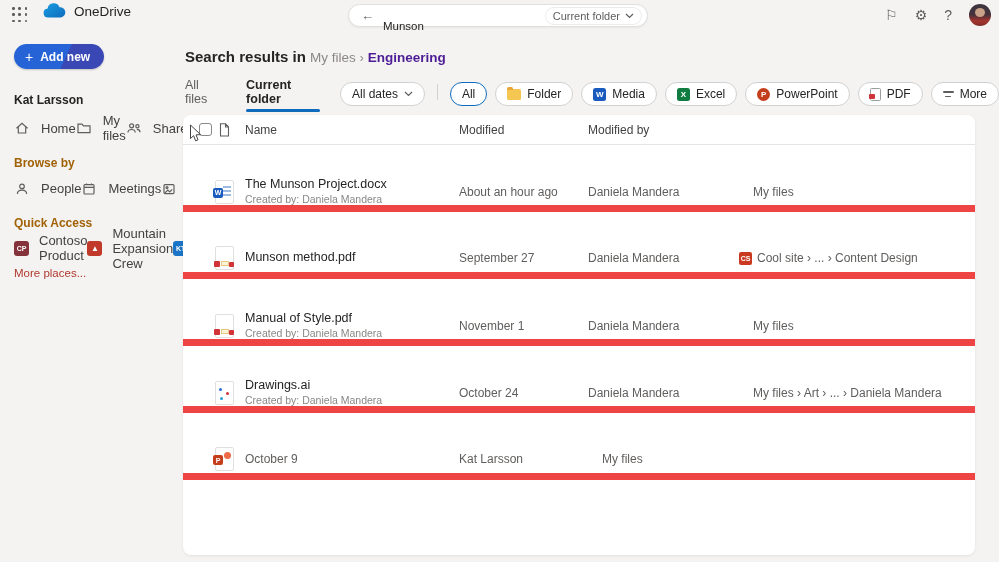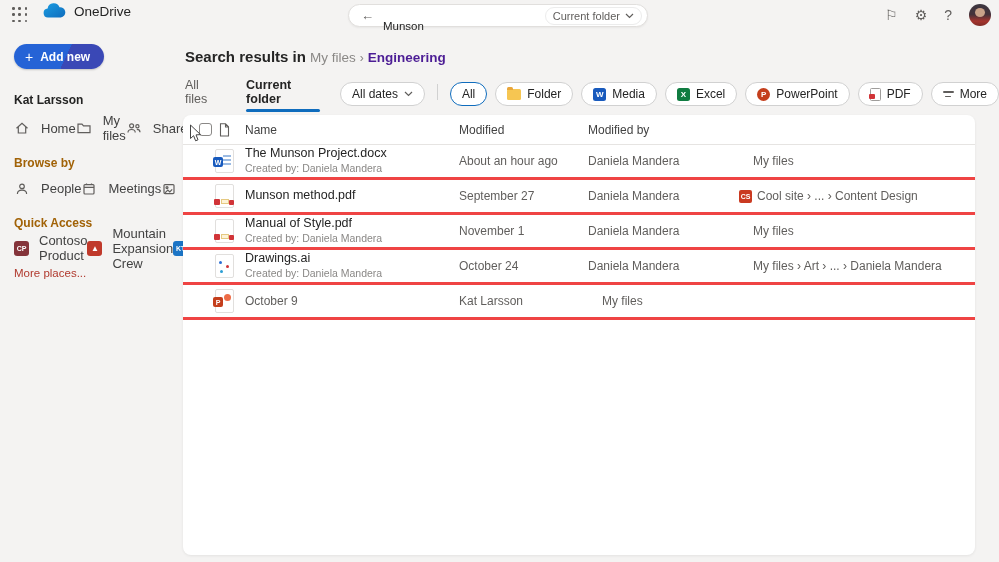--- a/index.html
+++ b/index.html
@@ -89,21 +89,21 @@
   .funnel i { height:1.5px; background:#605e5c; border-radius:1px; display:block; }
   .funnel i:nth-child(1){ width:11px; } .funnel i:nth-child(2){ width:6px; }
 
   
   .panel { position:absolute; left:0; top:85px; right:24px; bottom:7px; background:#fff;
     border-radius:8px; box-shadow:0 1px 3px rgba(0,0,0,.07); overflow:hidden; }
   .tgrid { display:grid; grid-template-columns:16px 30px 214px 129px 151px 1fr; align-items:center; padding-left:16px; }
   .thead { height:30px; border-bottom:1px solid #e6e4e2; color:#424242; font-size:12px; }
   .thead .cb { width:13px; height:13px; border:1.4px solid #8a8886; border-radius:3px; background:#fff; cursor:pointer; }
   .thead .doc-ic { color:#605e5c; margin-left:2px; }
-  .trow { height:35px; border-bottom:3px solid #ef4444; cursor:pointer; }
+  .trow { height:35px; border-bottom:7px solid #ef4444; cursor:pointer;margin-top:32px; }
   .fname { font-size:12.5px; color:#242424; line-height:1.25; }
   .fsub { font-size:10.5px; color:#8a8886; line-height:1.3; }
   .gcell { font-size:12px; color:#605e5c; }
   .lcell { display:flex; align-items:center; gap:5px; font-size:12px; color:#605e5c; }
   .lcell.nobadge { padding-left:14px; }
   .loc-badge { width:13px; height:13px; border-radius:2px; background:#ca3a21; color:#fff;
     font-size:7px; font-weight:700; display:flex; align-items:center; justify-content:center; flex:none; }
 
   
   .fic { width:19px; height:24px; background:#fff; border:1px solid #e1dfdd; border-radius:2px;

